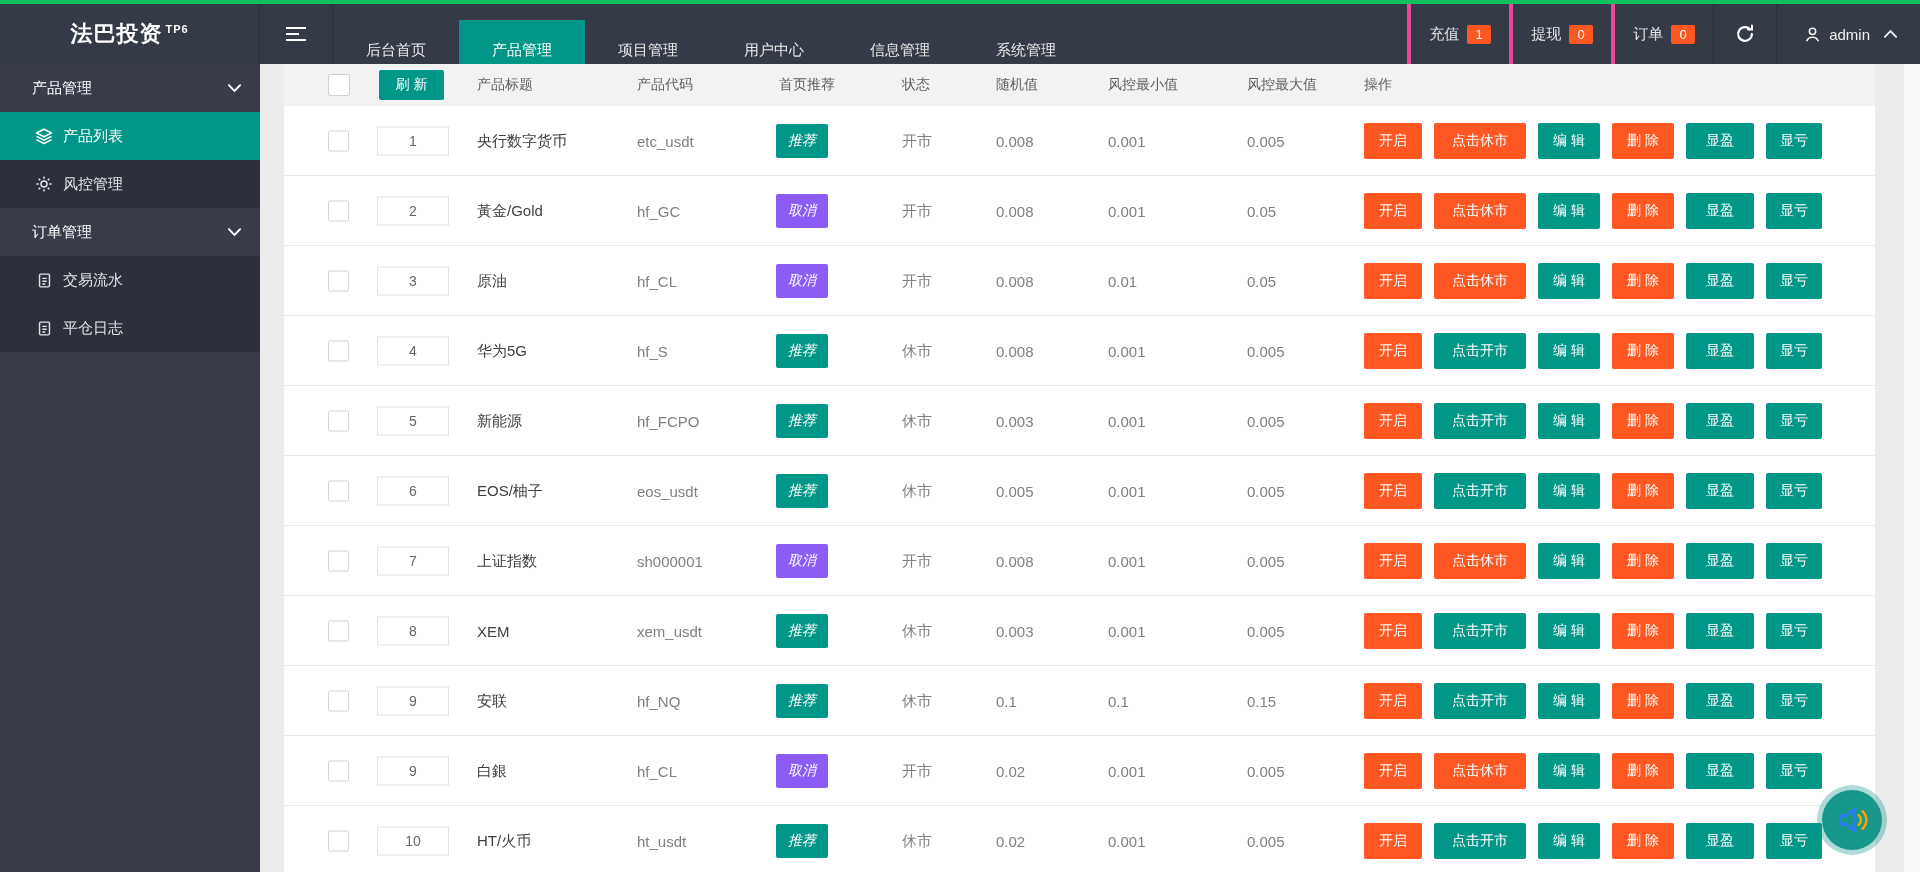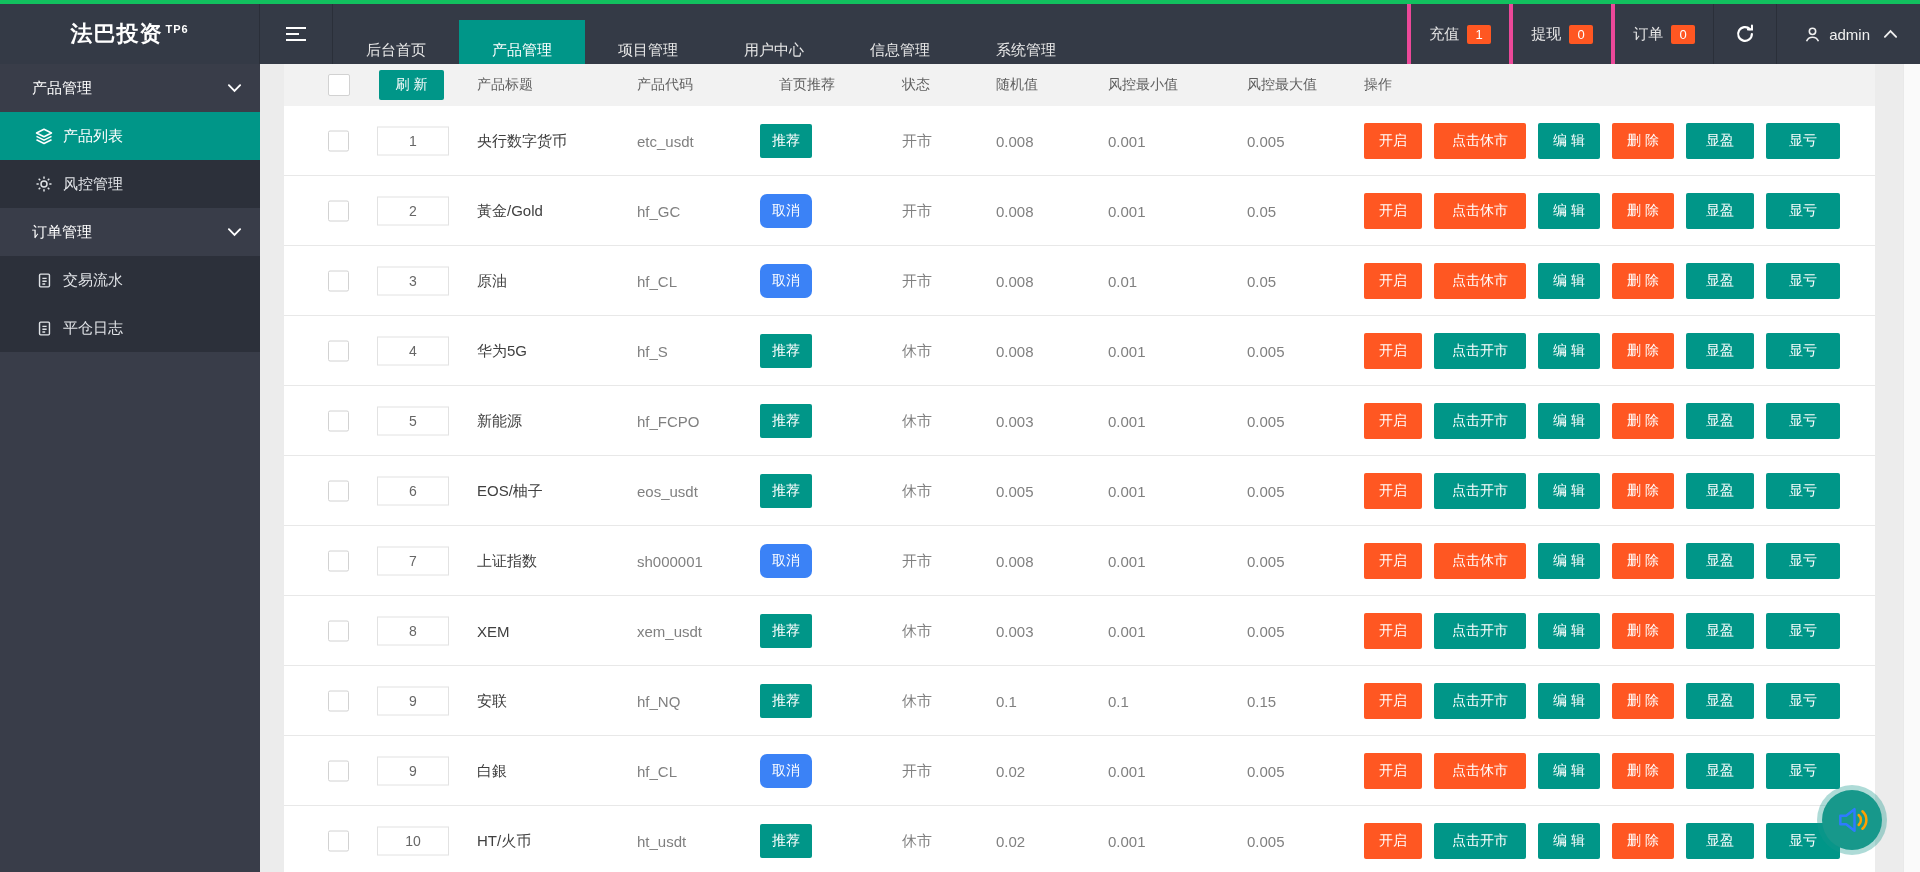--- a/index.html
+++ b/index.html
@@ -33,30 +33,30 @@
   .side-item .s-icon { width:20px; height:20px; margin-right:9px; display:inline-flex; align-items:center; justify-content:center; }
   .side-item.active { background:#009688; color:#fff; }
 
   
   .content { position:absolute; left:260px; top:64px; width:1660px; height:808px; background:#ececec; }
   .panel { position:absolute; left:24px; top:0; width:1591px; background:#fff; }
   .thead { position:relative; height:42px; background:#f2f2f2; font-size:14px; color:#5f5f5f; }
   .trow { position:relative; height:70px; border-bottom:1px solid #e8e8e8; background:#fff; font-size:15px; color:#808080; }
   .cell { position:absolute; top:50%; transform:translateY(-50%); white-space:nowrap; }
   .c-check { left:44px; } .c-sort { left:93px; } .c-title { left:193px; color:#404040; }
-  .c-code { left:353px; } .c-rec { left:476px; } .c-status { left:618px; }
+  .c-code { left:353px; } .c-rec { left:492px;font-style:italic; } .c-status { left:618px; }
   .c-rand { left:712px; } .c-min { left:824px; } .c-max { left:963px; } .c-act { left:1080px; display:flex; gap:12px; }
   .checkbox { display:inline-block; width:21px; height:21px; background:#fff; border:1px solid #d2d2d2; border-radius:2px; cursor:pointer; }
   .sort-input { width:72px; height:29px; border:1px solid #e2e2e2; text-align:center; font-size:14px; color:#666; outline:none; font-family:inherit; }
   .btn { display:inline-flex; align-items:center; justify-content:center; border:none; color:#fff; font-size:14px; font-family:inherit; cursor:pointer; border-radius:2px; white-space:nowrap; }
-  .btn-teal { background:#009688; } .btn-orange { background:#ff5722;text-align:right; } .btn-yellow { background:#3b82f6;border-radius:7px; }
+  .btn-teal { background:#009688; } .btn-orange { background:#ff5722;text-align:right; } .btn-yellow { background:#8b5cf6; }
   .btn-refresh { width:65px; height:30px; font-size:14px; }
   .btn-rec { width:52px; height:34px; }
   .btn-act { height:36px; }
-  .w-open{width:58px;} .w-toggle{width:92px;} .w-edit{width:62px;} .w-del{width:62px;} .w-win{width:68px;} .w-loss{width:74px;}
+  .w-open{width:58px;} .w-toggle{width:92px;} .w-edit{width:62px;} .w-del{width:62px;} .w-win{width:68px;} .w-loss{width:56px;}
 
   
   .scrollbar { position:absolute; right:0; top:64px; width:17px; height:808px; background:#fafafa; border-left:1px solid #e9e9e9; }
 
   
   .fab { position:absolute; left:1822px; top:790px; width:60px; height:60px; border-radius:50%; background:#17988b; box-shadow:0 0 0 5px rgba(23,152,139,.35); display:flex; align-items:center; justify-content:center; cursor:pointer; }
 
   svg { display:block; }
 </style>
 </head>

